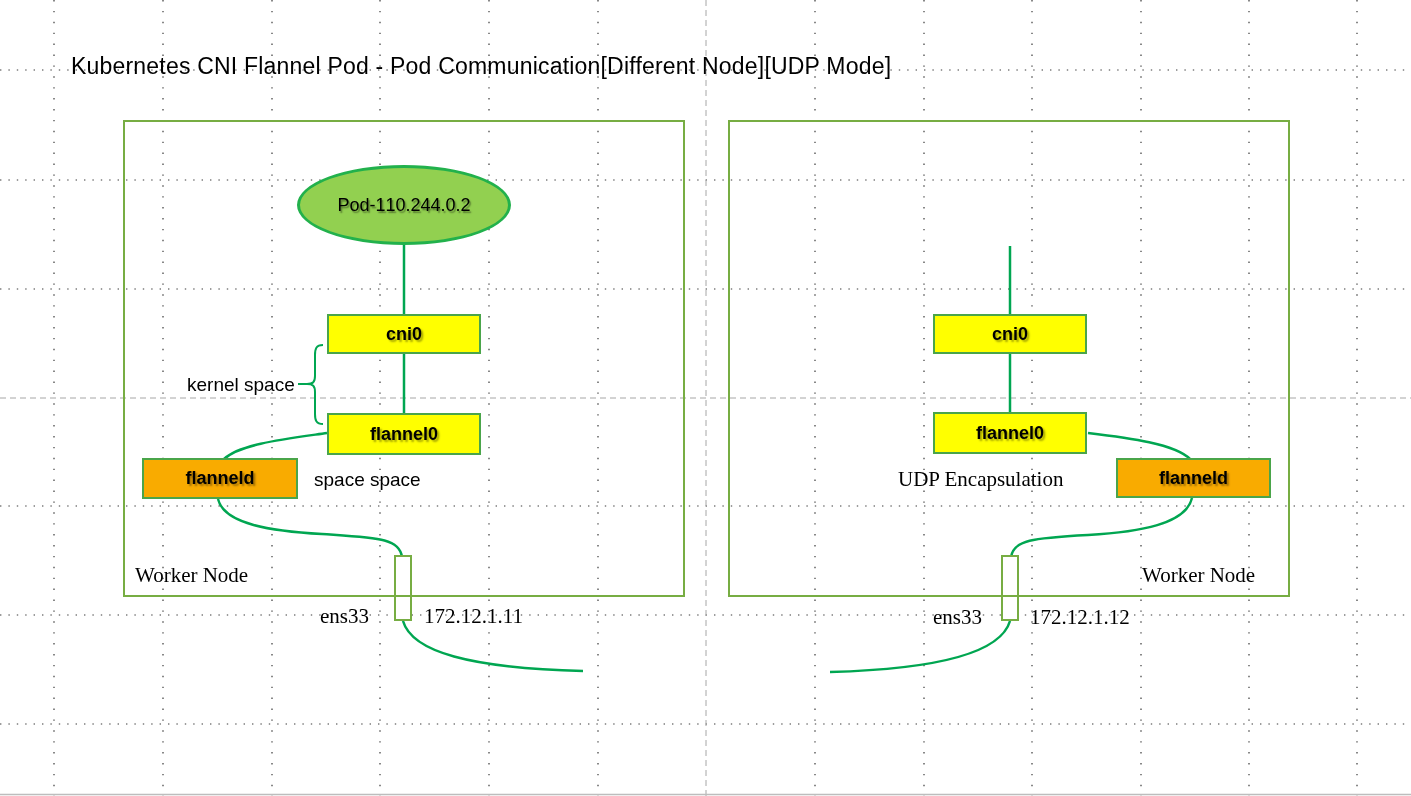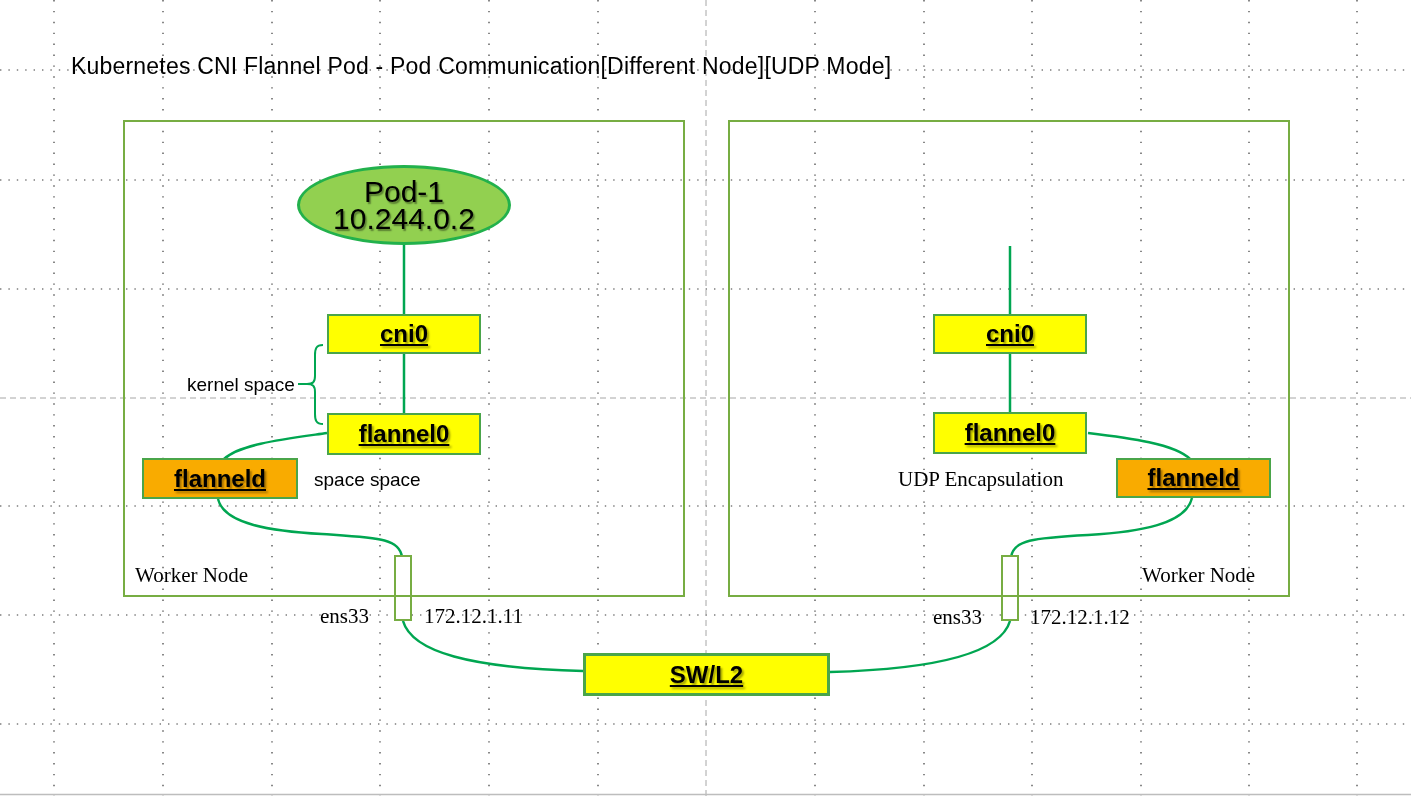--- a/index.html
+++ b/index.html
@@ -22,31 +22,30 @@
     background:transparent;z-index:3;
   }
   .nic{
     position:absolute;box-sizing:border-box;
     background:#ffffff;border:2px solid var(--rectBorder);
     z-index:2;
   }
   .box{
     position:absolute;box-sizing:border-box;
     display:flex;align-items:center;justify-content:center;
-    font-weight:bold;font-size:24px;z-index:4;
+    font-weight:bold;font-size:18px;z-index:4;
     text-shadow:2px 2px 2px rgba(0,0,0,0.35);
     white-space:nowrap;
-    text-decoration:underline;
   }
   .yellowbox{background:var(--yellow);border:2.5px solid var(--boxBorder);}
   .orangebox{background:var(--orange);border:2.5px solid var(--boxBorder);}
   .ellipse{
     position:absolute;box-sizing:border-box;border-radius:50%;
-    display:flex;flex-direction:column;align-items:center;justify-content:center;
-    font-size:30px;line-height:27px;z-index:4;
+    display:flex;flex-direction:row;align-items:center;justify-content:center;
+    font-size:18px;line-height:27px;z-index:4;
     text-shadow:1.5px 1.5px 1.5px rgba(0,0,0,0.4);
     border:3px solid var(--ellipseBorder);
     text-align:center;
   }
   .podgreen{background:var(--podGreen);}
   .podorange{background:var(--podOrange);}
   .label{position:absolute;z-index:5;white-space:nowrap;font-size:21px;font-family:Liberation Serif, serif;}
   .small-label{position:absolute;z-index:5;white-space:nowrap;font-size:19px;}
 </style>
 </head>
@@ -114,15 +113,14 @@
   <div class="label" style="left:424px;top:604px;">172.12.1.11</div>
 
   <div class="box yellowbox" style="left:933px;top:314px;width:154px;height:40px;">cni0</div>
   <div class="box yellowbox" style="left:933px;top:412px;width:154px;height:42px;">flannel0</div>
   <div class="box orangebox" style="left:1116px;top:458px;width:155px;height:40px;">flanneld</div>
   <div class="label" style="left:898px;top:467px;">UDP Encapsulation</div>
   <div class="label" style="left:1142px;top:563px;">Worker Node</div>
   <div class="label" style="left:933px;top:605px;">ens33</div>
   <div class="label" style="left:1030px;top:605px;text-align:right;">172.12.1.12</div>
 
-  <div class="box yellowbox" style="left:583px;top:653px;width:247px;height:43px;border-width:3px;">SW/L2</div>
 
 </div>
 
 </body></html>

